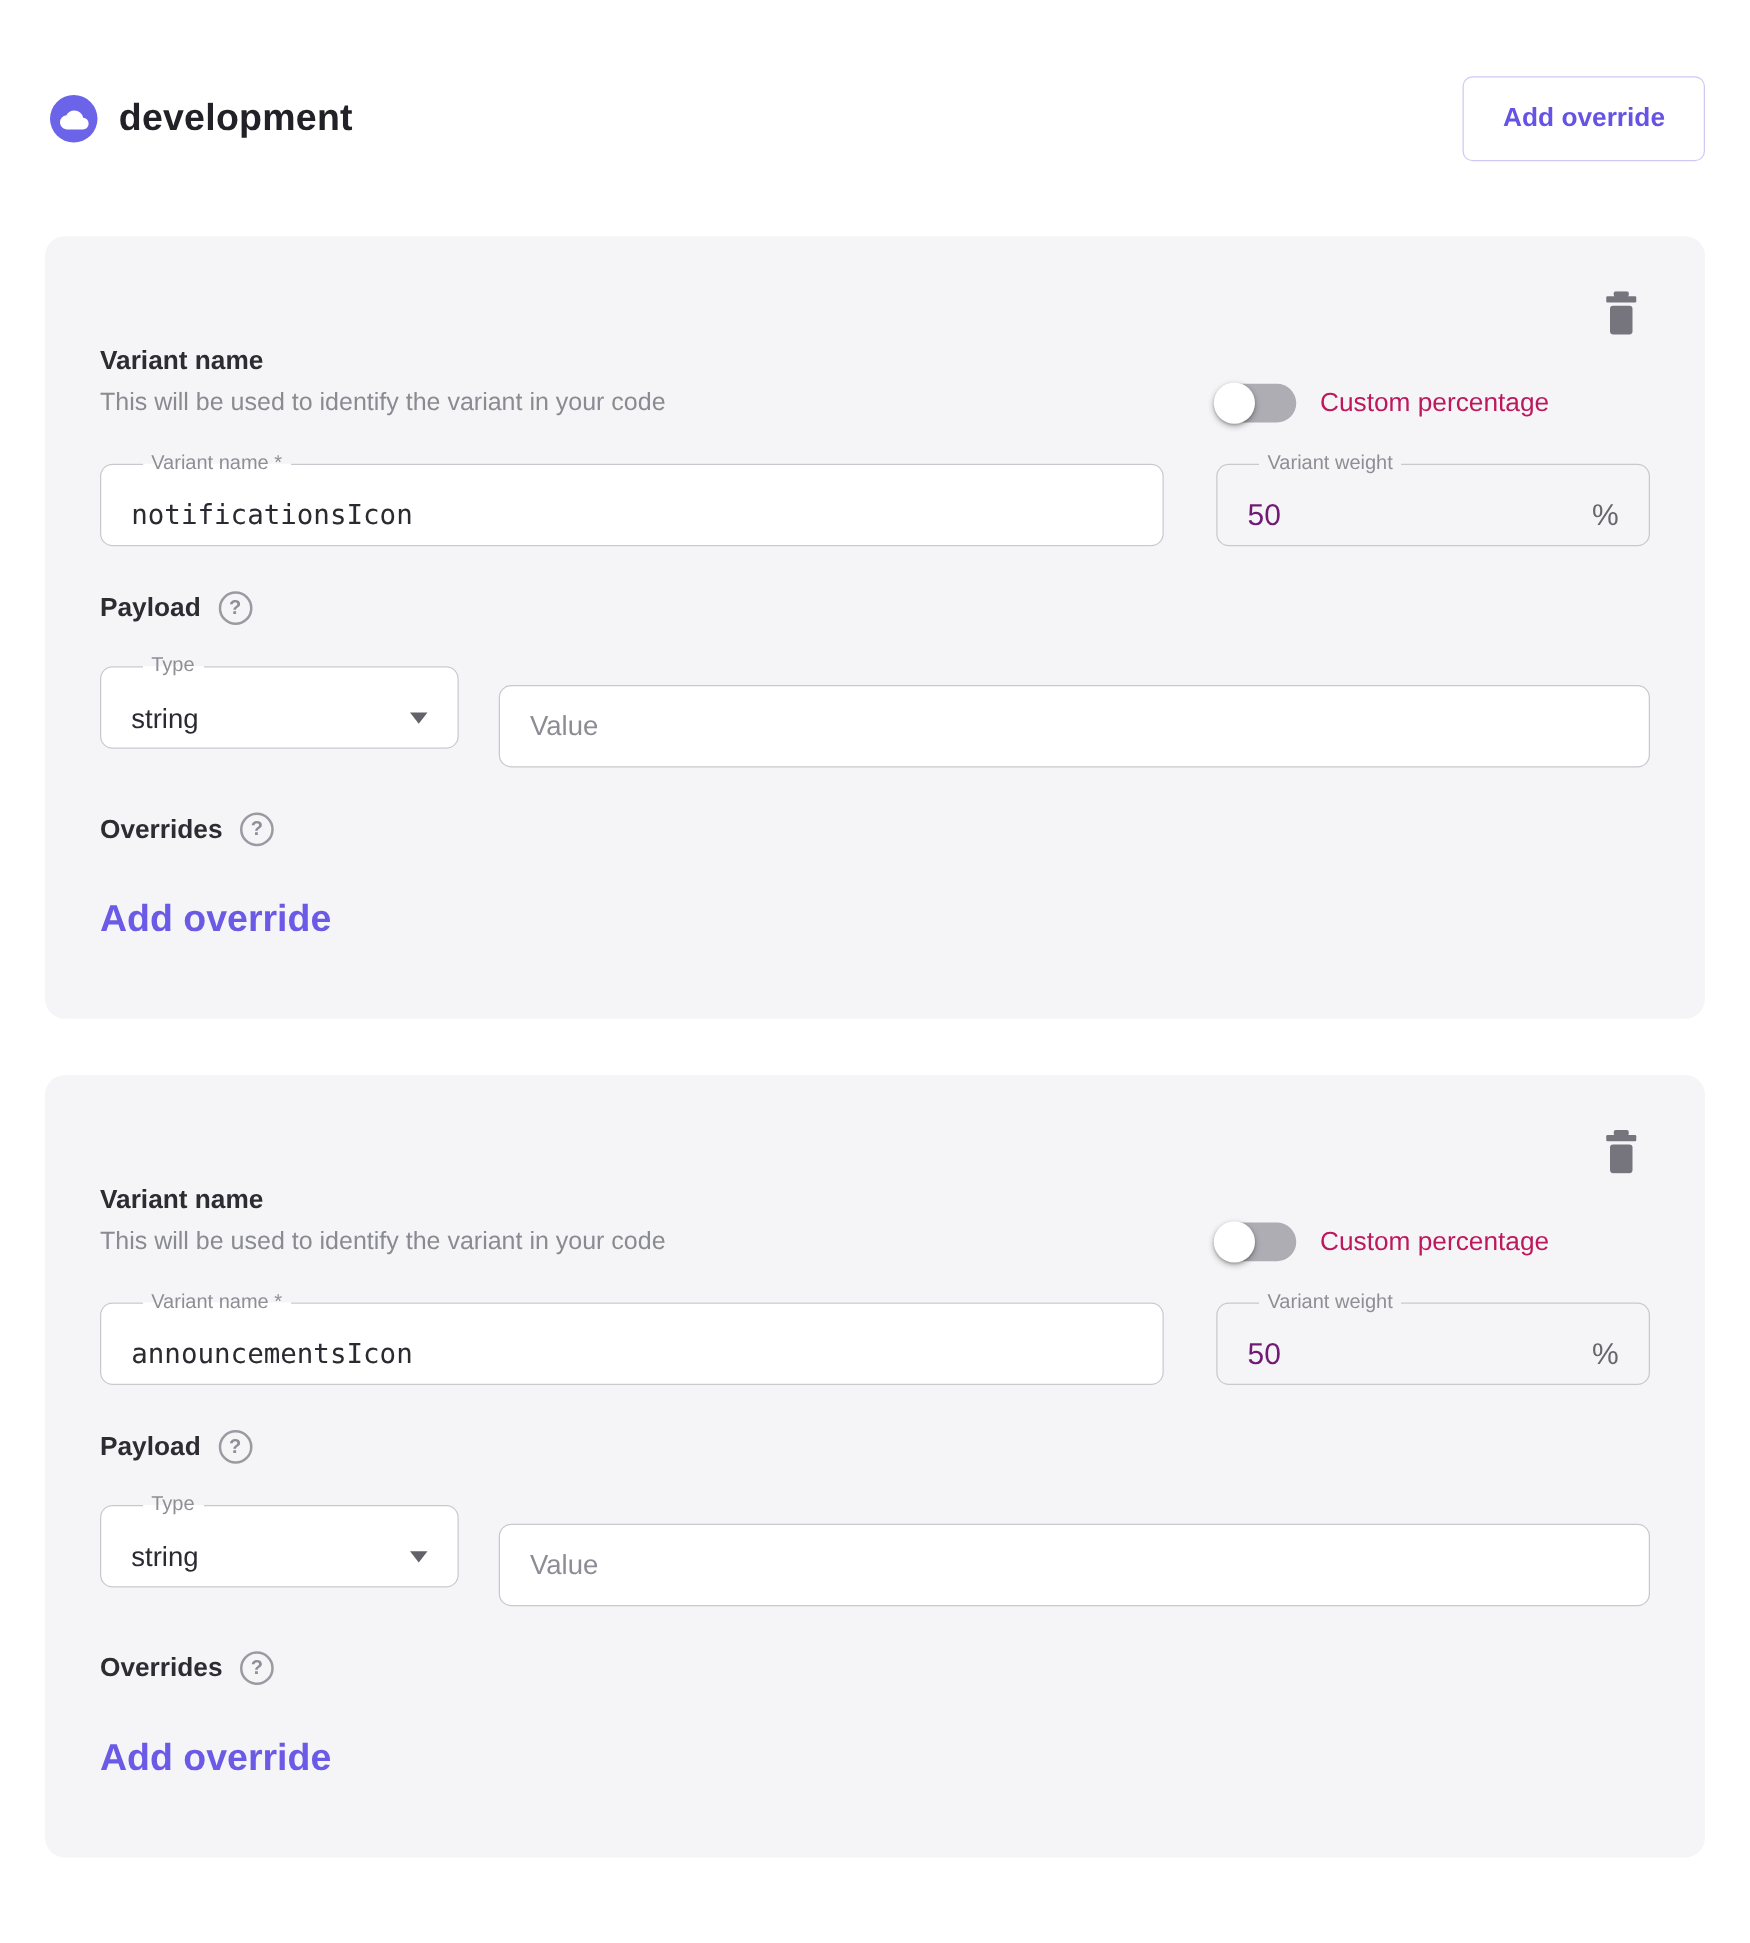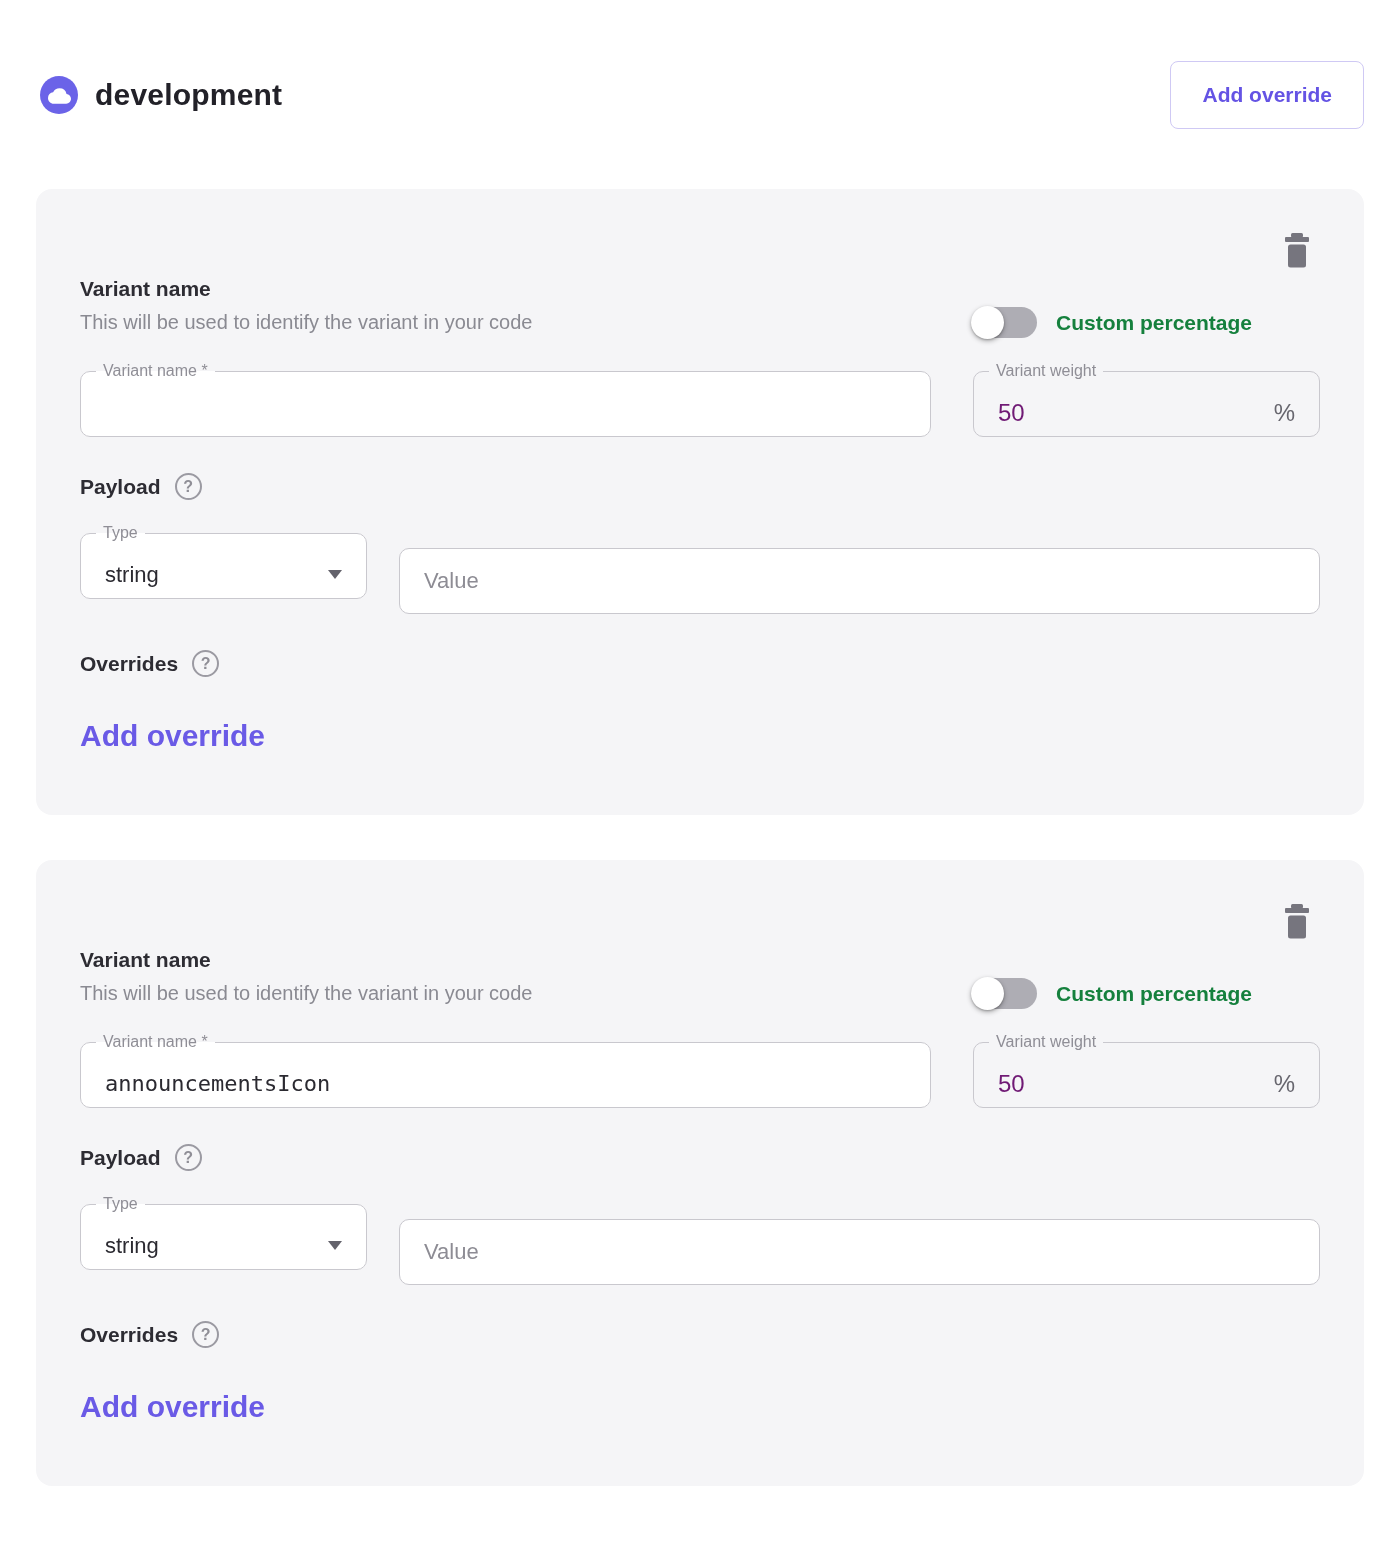--- a/index.html
+++ b/index.html
@@ -96,21 +96,21 @@
     border: 1px solid #c9c8ce;
     border-radius: 10px;
     background: #ffffff;
     min-inline-size: 0;
   }
   fieldset.ffield legend {
     font-size: 16px;
     line-height: 18px;
     color: #8f8e96;
     padding: 0 7px;
-    margin-left: 15px;
+    margin-left: 33px;
     white-space: nowrap;
   }
   .ffield .finner {
     position: absolute;
     left: 0; right: 0; top: 9px; bottom: 0;
     display: flex;
     align-items: center;
     padding: 0 24px;
   }
   .ffield.disabled-bg { background: transparent; }
@@ -144,21 +144,21 @@
     flex: none;
   }
   .switch .thumb {
     position: absolute;
     left: -2px; top: -1px;
     width: 33px; height: 33px;
     border-radius: 50%;
     background: #ffffff;
     box-shadow: 0 2px 5px rgba(0,0,0,0.30), 0 1px 2px rgba(0,0,0,0.20);
   }
-  .toggle-label { font-size: 21px; color: #15803d; margin-left: 19px; white-space: nowrap; font-weight: bold; }
+  .toggle-label { font-size: 21px; color: #be185d; margin-left: 19px; white-space: nowrap; }
 
   
   .section-row {
     display: flex;
     align-items: center;
     margin-top: 36px;
   }
   .q-icon {
     width: 27px; height: 27px;
     border-radius: 50%;
@@ -236,20 +236,23 @@
       </svg>
     </button>
   </div>
 
   <div class="main-row">
     <div class="col-left">
       <div class="section-heading">Variant name</div>
       <div class="help-text">This will be used to identify the variant in your code</div>
       <fieldset class="ffield">
         <legend>Variant name *</legend>
+        <div class="finner">
+          <input class="name-input" type="text" value="notificationsIcon" style="">
+        </div>
       </fieldset>
     </div>
 
     <div class="col-right">
       <div class="toggle-row">
         <div class="switch">
           <div class="thumb"></div>
         </div>
         <div class="toggle-label">Custom percentage</div>
       </div>

